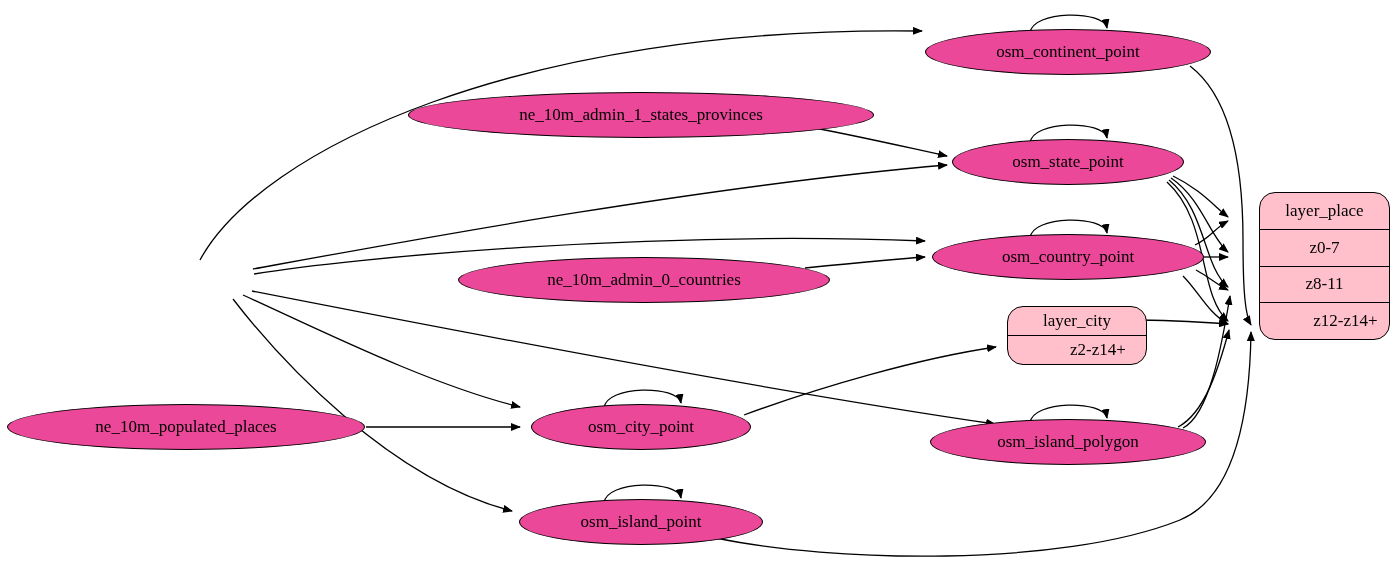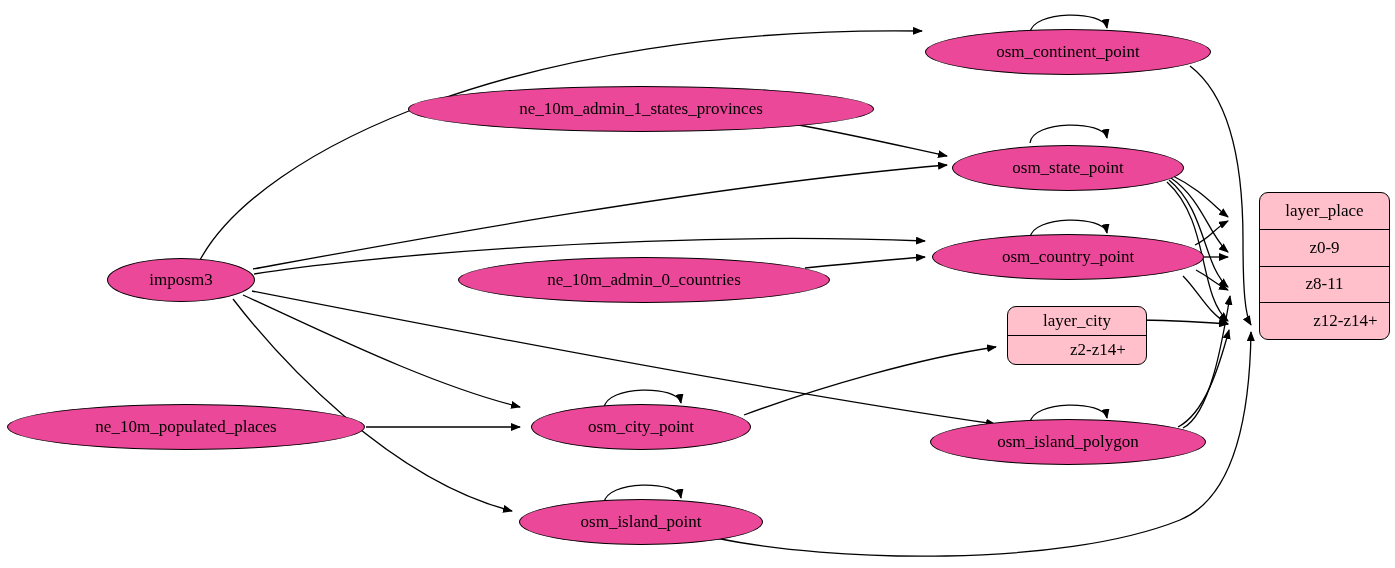--- a/index.html
+++ b/index.html
@@ -35,21 +35,21 @@
     display: flex;
     align-items: center;
     justify-content: center;
     text-align: center;
     font-size: 17px;
     color: #000000;
     white-space: nowrap;
   }
   .record-node {
     border: 1px solid #000000;
-    border-radius: 9px;
+    border-radius: 16px;
     background: #ffc0cb;
     overflow: hidden;
     display: flex;
     flex-direction: column;
   }
   .record-row {
     flex: 1 1 auto;
     display: flex;
     align-items: center;
     justify-content: center;
@@ -118,41 +118,38 @@
 
       <path d="M1130,320 C1165,320 1200,322 1228,324"></path>
 
       <path d="M1183,428 C1210,414 1222,344 1230,296"></path>
       <path d="M1178,427 C1205,413 1219,367 1229,330"></path>
 
       <path d="M716,538 C830,562 1060,568 1180,520 C1240,495 1250,400 1251,332"></path>
     </g>
   </svg>
 
-  <div class="node ellipse-node" style="left:107px; top:258px; width:148px; height:44px;">
-    <span>imposm3</span>
-  </div>
 
-  <div class="node ellipse-node" style="left:408px; top:86px; width:466px; height:46px;justify-content:center;">
+  <div class="node ellipse-node" style="left:408px; top:92px; width:466px; height:46px;justify-content:center;">
     <span>ne_10m_admin_1_states_provinces</span>
   </div>
 
   <div class="node ellipse-node" style="left:458px; top:257px; width:372px; height:46px;">
     <span>ne_10m_admin_0_countries</span>
   </div>
 
   <div class="node ellipse-node" style="left:7px; top:404px; width:358px; height:46px;">
     <span>ne_10m_populated_places</span>
   </div>
 
   <div class="node ellipse-node" style="left:925px; top:29px; width:286px; height:46px;">
     <span>osm_continent_point</span>
   </div>
 
-  <div class="node ellipse-node" style="left:952px; top:145px; width:232px; height:46px;">
+  <div class="node ellipse-node" style="left:952px; top:139px; width:232px; height:46px;">
     <span>osm_state_point</span>
   </div>
 
   <div class="node ellipse-node" style="left:932px; top:234px; width:272px; height:46px;">
     <span>osm_country_point</span>
   </div>
 
   <div class="node ellipse-node" style="left:531px; top:404px; width:220px; height:46px;">
     <span>osm_city_point</span>
   </div>
@@ -160,21 +157,21 @@
   <div class="node ellipse-node" style="left:930px; top:419px; width:276px; height:46px;">
     <span>osm_island_polygon</span>
   </div>
 
   <div class="node ellipse-node" style="left:519px; top:499px; width:244px; height:46px;">
     <span>osm_island_point</span>
   </div>
 
   <div class="node record-node" style="left:1259px; top:192px; width:131px; height:148px;">
     <div class="record-row">layer_place</div>
-    <div class="record-row">z0-9</div>
+    <div class="record-row">z0-7</div>
     <div class="record-row">z8-11</div>
     <div class="record-row">z12-z14+</div>
   </div>
 
   <div class="node record-node" style="left:1007px; top:306px; width:140px; height:59px;">
     <div class="record-row">layer_city</div>
     <div class="record-row">z2-z14+</div>
   </div>
 
 </div>

